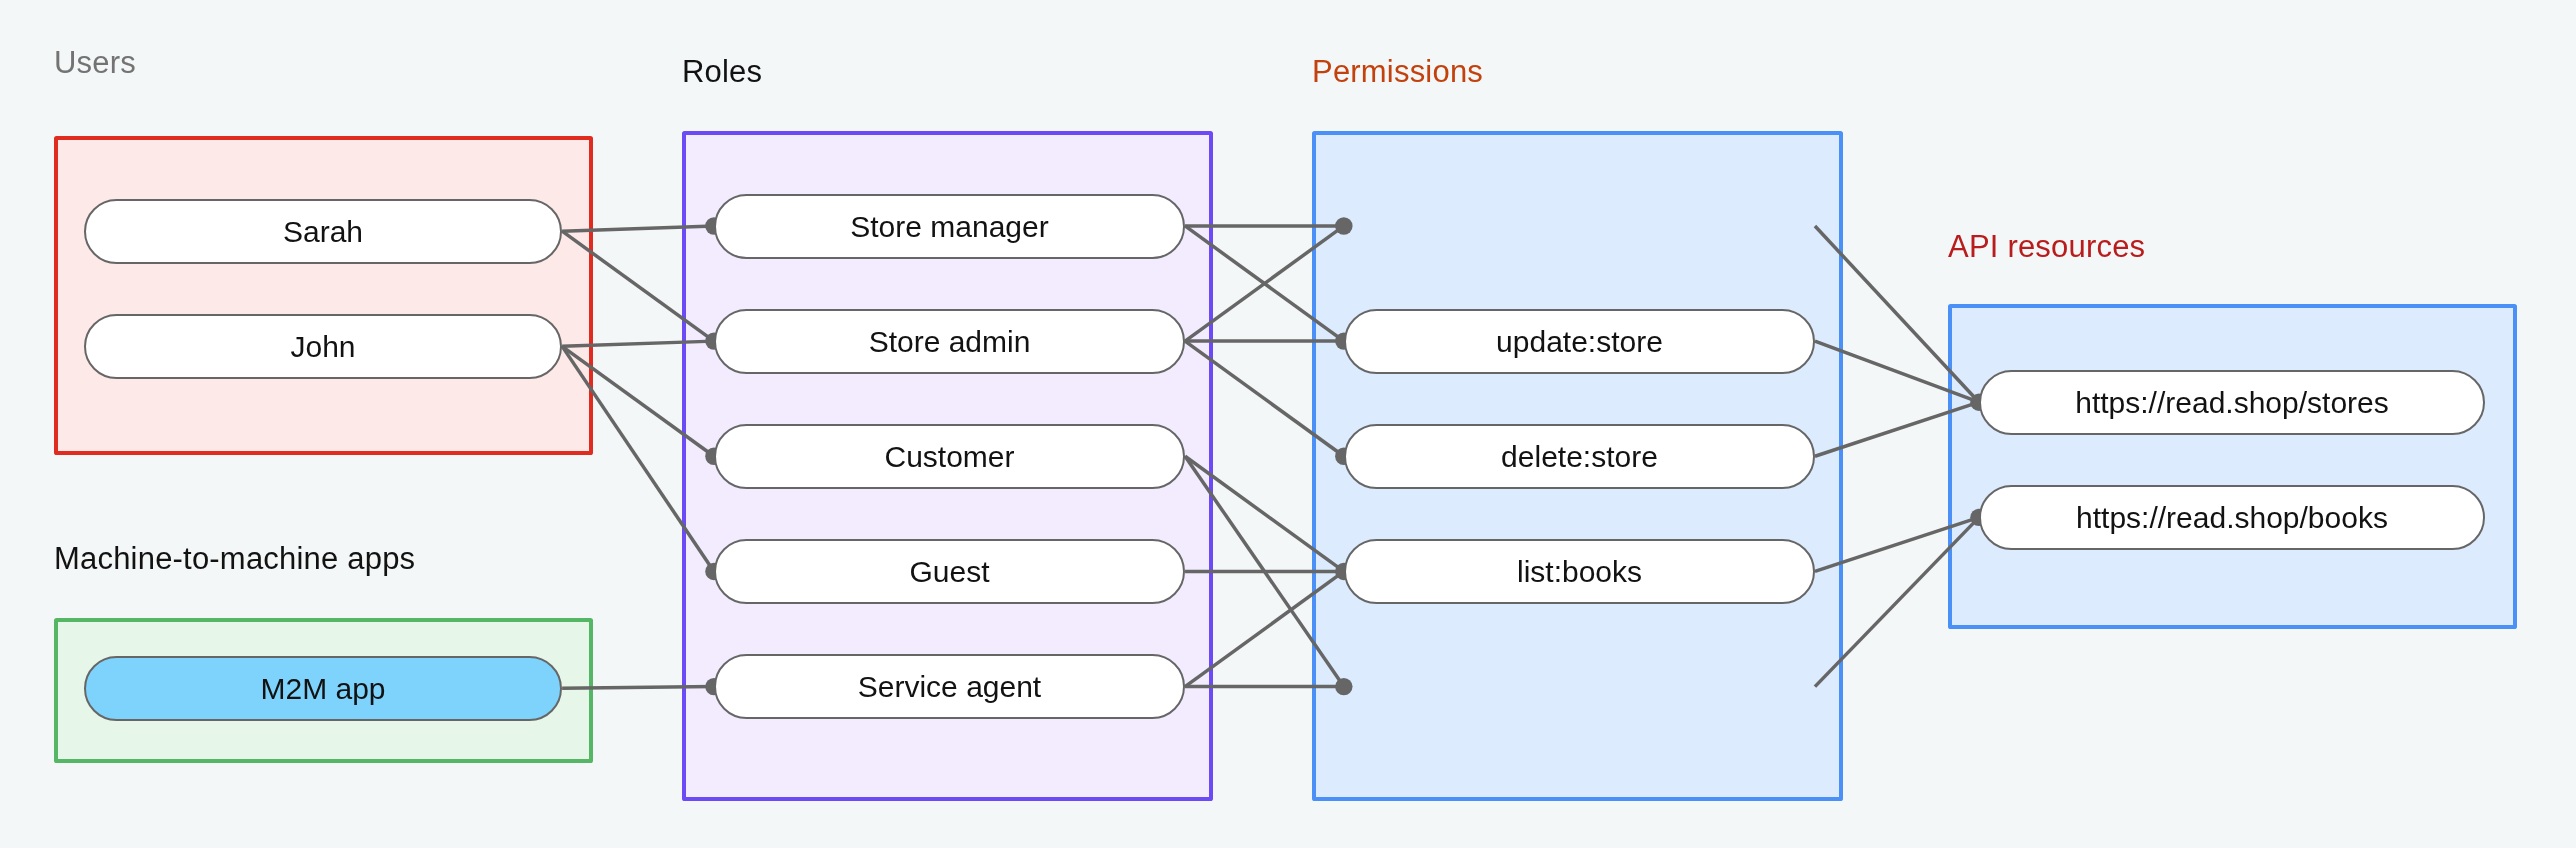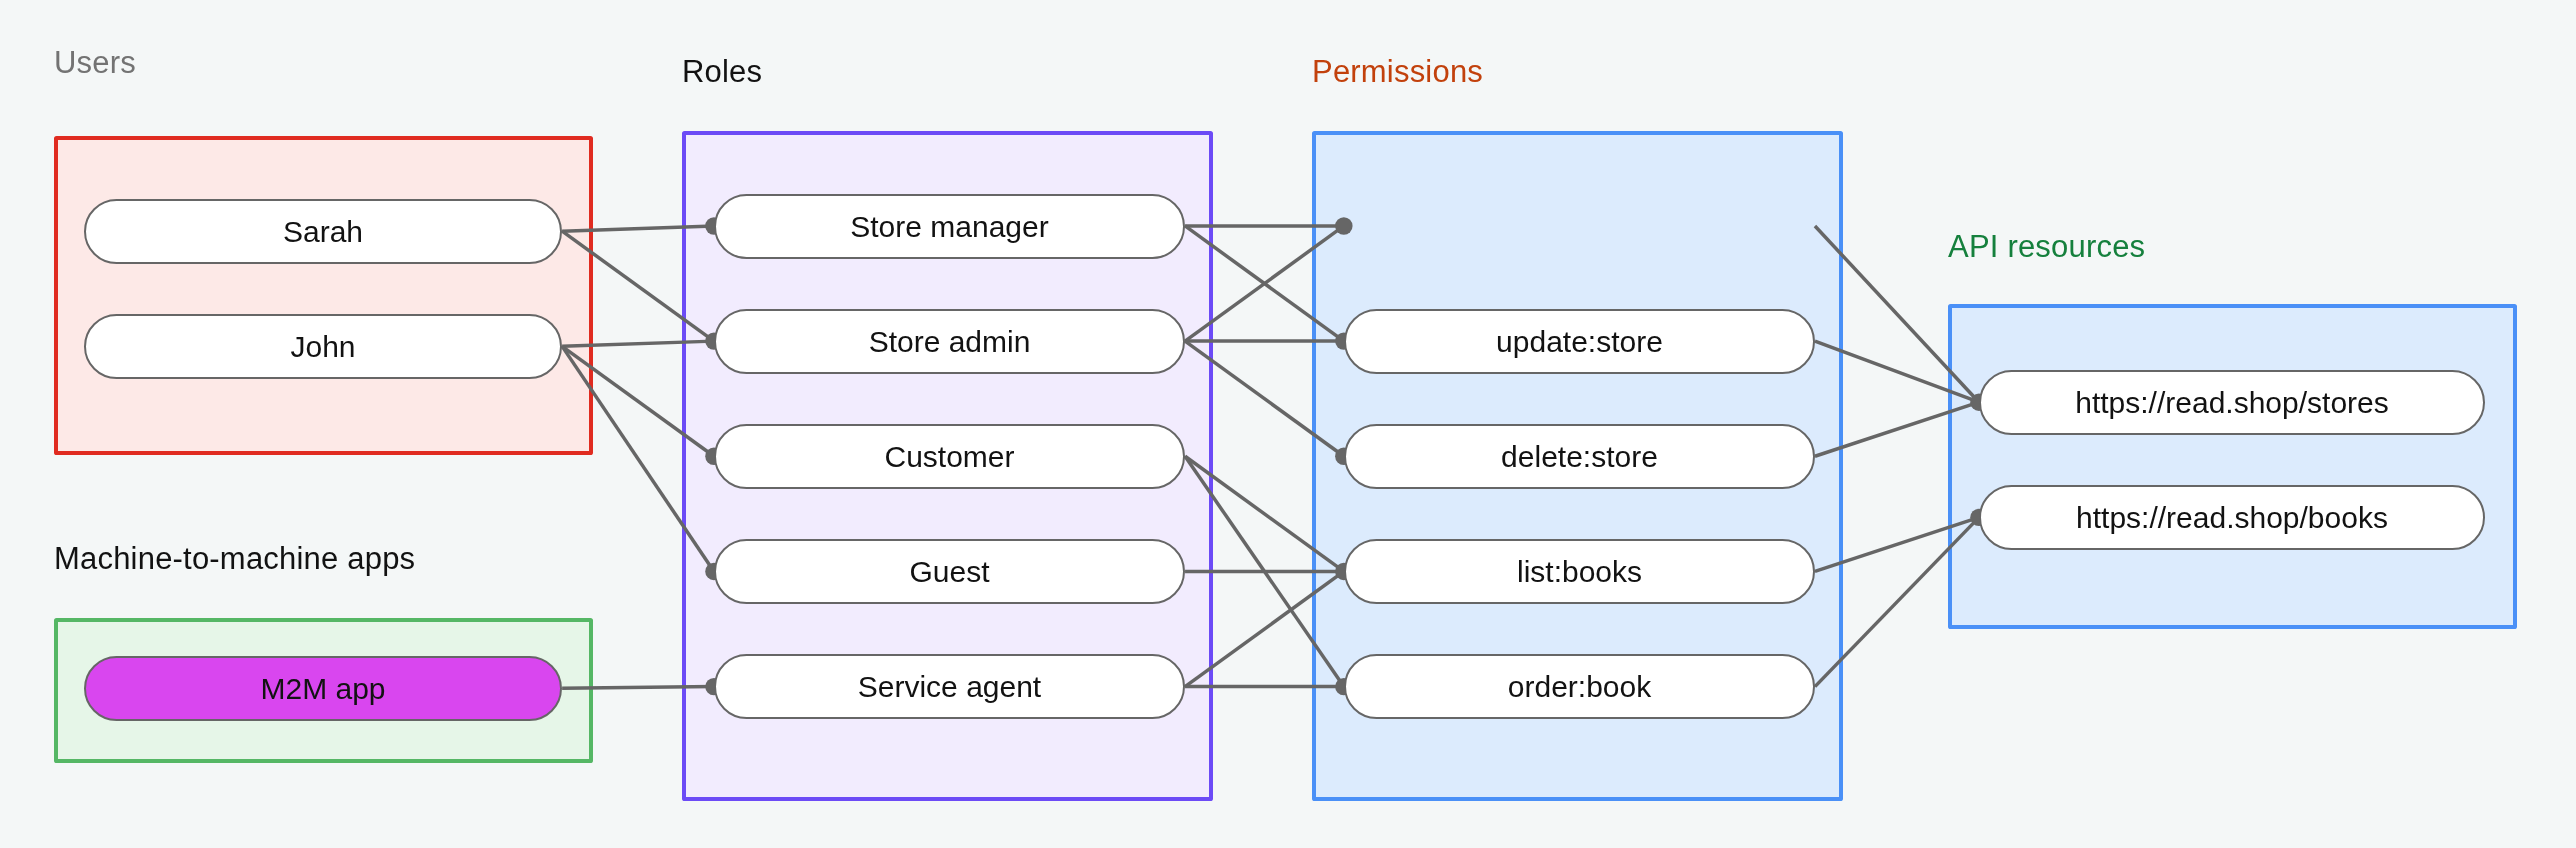--- a/index.html
+++ b/index.html
@@ -94,41 +94,40 @@
       <circle cx="1540" cy="655" r="10" fill="#666666"></circle>
       <circle cx="1540" cy="787" r="10" fill="#666666"></circle>
       <circle cx="2268" cy="461" r="10" fill="#666666"></circle>
       <circle cx="2268" cy="593" r="10" fill="#666666"></circle>
     </svg>
 
   <div class="group-label" id="label-users" style="left: 54px; top: 45px; color: #737373;">Users</div>
   <div class="group-label" id="label-m2m" style="left: 54px; top: 541px; color: rgb(18, 18, 18);">Machine-to-machine apps</div>
   <div class="group-label" id="label-roles" style="left: 682px; top: 54px; color: rgb(18, 18, 18);">Roles</div>
   <div class="group-label" id="label-permissions" style="left: 1312px; top: 54px; color: #c2410c;">Permissions</div>
-  <div class="group-label" id="label-api" style="left: 1948px; top: 229px; color: #15803d;">API resources</div>
+  <div class="group-label" id="label-api" style="left: 1948px; top: 229px; color: #b91c1c;">API resources</div>
 
   <div class="group-box" id="box-users" style="left: 54px; top: 136px; width: 539px; height: 319px; border-color: rgb(224, 43, 32); background: rgb(253, 233, 231);"></div>
   <div class="group-box" id="box-m2m" style="left: 54px; top: 618px; width: 539px; height: 145px; border-color: rgb(85, 183, 101); background: rgb(230, 246, 232);"></div>
   <div class="group-box" id="box-roles" style="left: 682px; top: 131px; width: 531px; height: 670px; border-color: rgb(108, 75, 246); background: rgb(242, 236, 254);"></div>
   <div class="group-box" id="box-permissions" style="left: 1312px; top: 131px; width: 531px; height: 670px; border-color: rgb(74, 144, 247); background: rgb(220, 235, 253);"></div>
   <div class="group-box" id="box-api" style="left: 1948px; top: 304px; width: 569px; height: 325px; border-color: rgb(74, 144, 247); background: rgb(220, 235, 253);"></div>
 
   <div class="node" id="node-sarah" style="left: 84px; top: 199px; width: 478px; height: 65px; border-color: rgb(102, 102, 102); background: rgb(255, 255, 255);">Sarah</div>
   <div class="node" id="node-john" style="left: 84px; top: 314px; width: 478px; height: 65px; border-color: rgb(102, 102, 102); background: rgb(255, 255, 255);">John</div>
 
-  <div class="node" id="node-m2m_app" style="left: 84px; top: 656px; width: 478px; height: 65px; border-color: rgb(102, 102, 102); background: #d946ef;">M2M app</div>
+  <div class="node" id="node-m2m_app" style="left: 84px; top: 656px; width: 478px; height: 65px; border-color: rgb(102, 102, 102); background: #7dd3fc;">M2M app</div>
 
   <div class="node" id="node-store_manager" style="left: 714px; top: 194px; width: 471px; height: 65px; border-color: rgb(102, 102, 102); background: rgb(255, 255, 255);">Store manager</div>
   <div class="node" id="node-store_admin" style="left: 714px; top: 309px; width: 471px; height: 65px; border-color: rgb(102, 102, 102); background: rgb(255, 255, 255);">Store admin</div>
   <div class="node" id="node-customer" style="left: 714px; top: 424px; width: 471px; height: 65px; border-color: rgb(102, 102, 102); background: rgb(255, 255, 255);">Customer</div>
   <div class="node" id="node-service_agent" style="left: 714px; top: 654px; width: 471px; height: 65px; border-color: rgb(102, 102, 102); background: rgb(255, 255, 255);">Service agent</div>
   <div class="node" id="node-guest" style="left: 714px; top: 539px; width: 471px; height: 65px; border-color: rgb(102, 102, 102); background: rgb(255, 255, 255);">Guest</div>
 
   <div class="node" id="node-update_store" style="left: 1344px; top: 309px; width: 471px; height: 65px; border-color: rgb(102, 102, 102); background: rgb(255, 255, 255); text-align: right;">update:store</div>
   <div class="node" id="node-delete_store" style="left: 1344px; top: 424px; width: 471px; height: 65px; border-color: rgb(102, 102, 102); background: rgb(255, 255, 255);">delete:store</div>
   <div class="node" id="node-list_books" style="left: 1344px; top: 539px; width: 471px; height: 65px; border-color: rgb(102, 102, 102); background: rgb(255, 255, 255);">list:books</div>
-  <div class="node" id="node-order_book" style="left: 1344px; top: 654px; width: 471px; height: 65px; border-color: rgb(102, 102, 102); background: rgb(255, 255, 255);">order:book</div>
 
   <div class="node" id="node-stores_url" style="left: 1979px; top: 370px; width: 506px; height: 65px; border-color: rgb(102, 102, 102); background: rgb(255, 255, 255);">https://read.shop/stores</div>
   <div class="node" id="node-books_url" style="left: 1979px; top: 485px; width: 506px; height: 65px; border-color: rgb(102, 102, 102); background: rgb(255, 255, 255);">https://read.shop/books</div>
 
 </div>
 
 
 </body></html>

